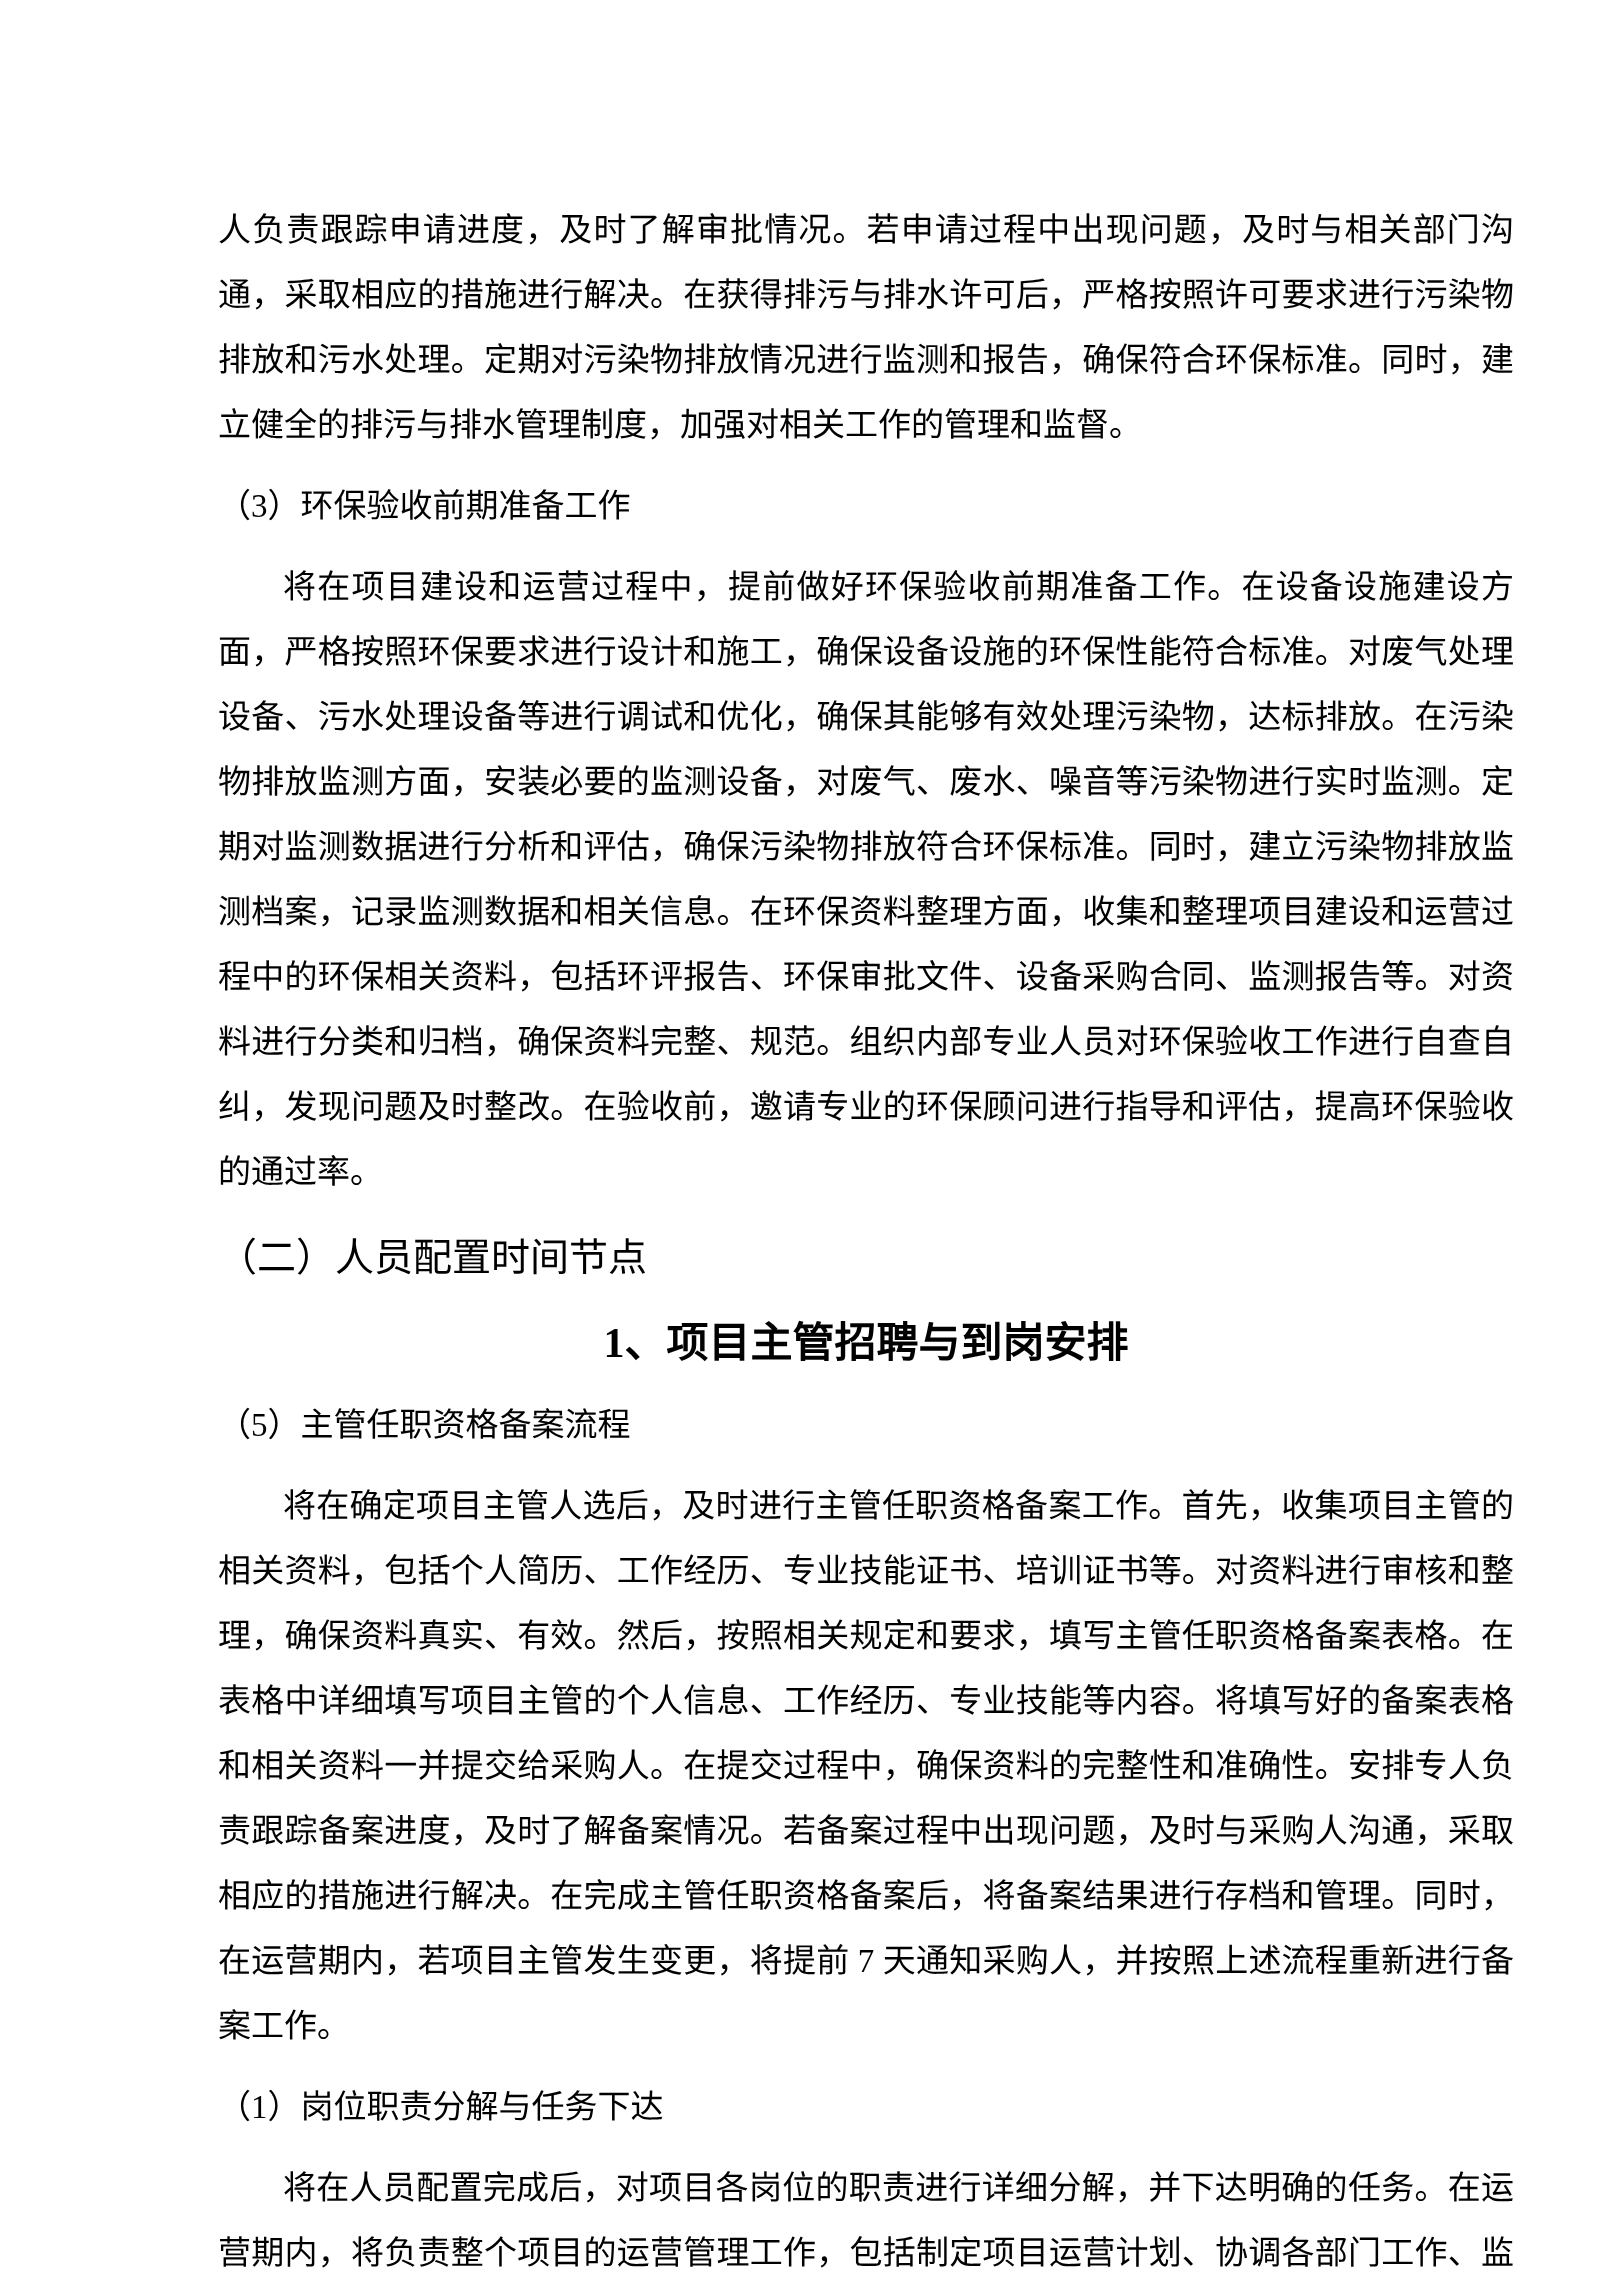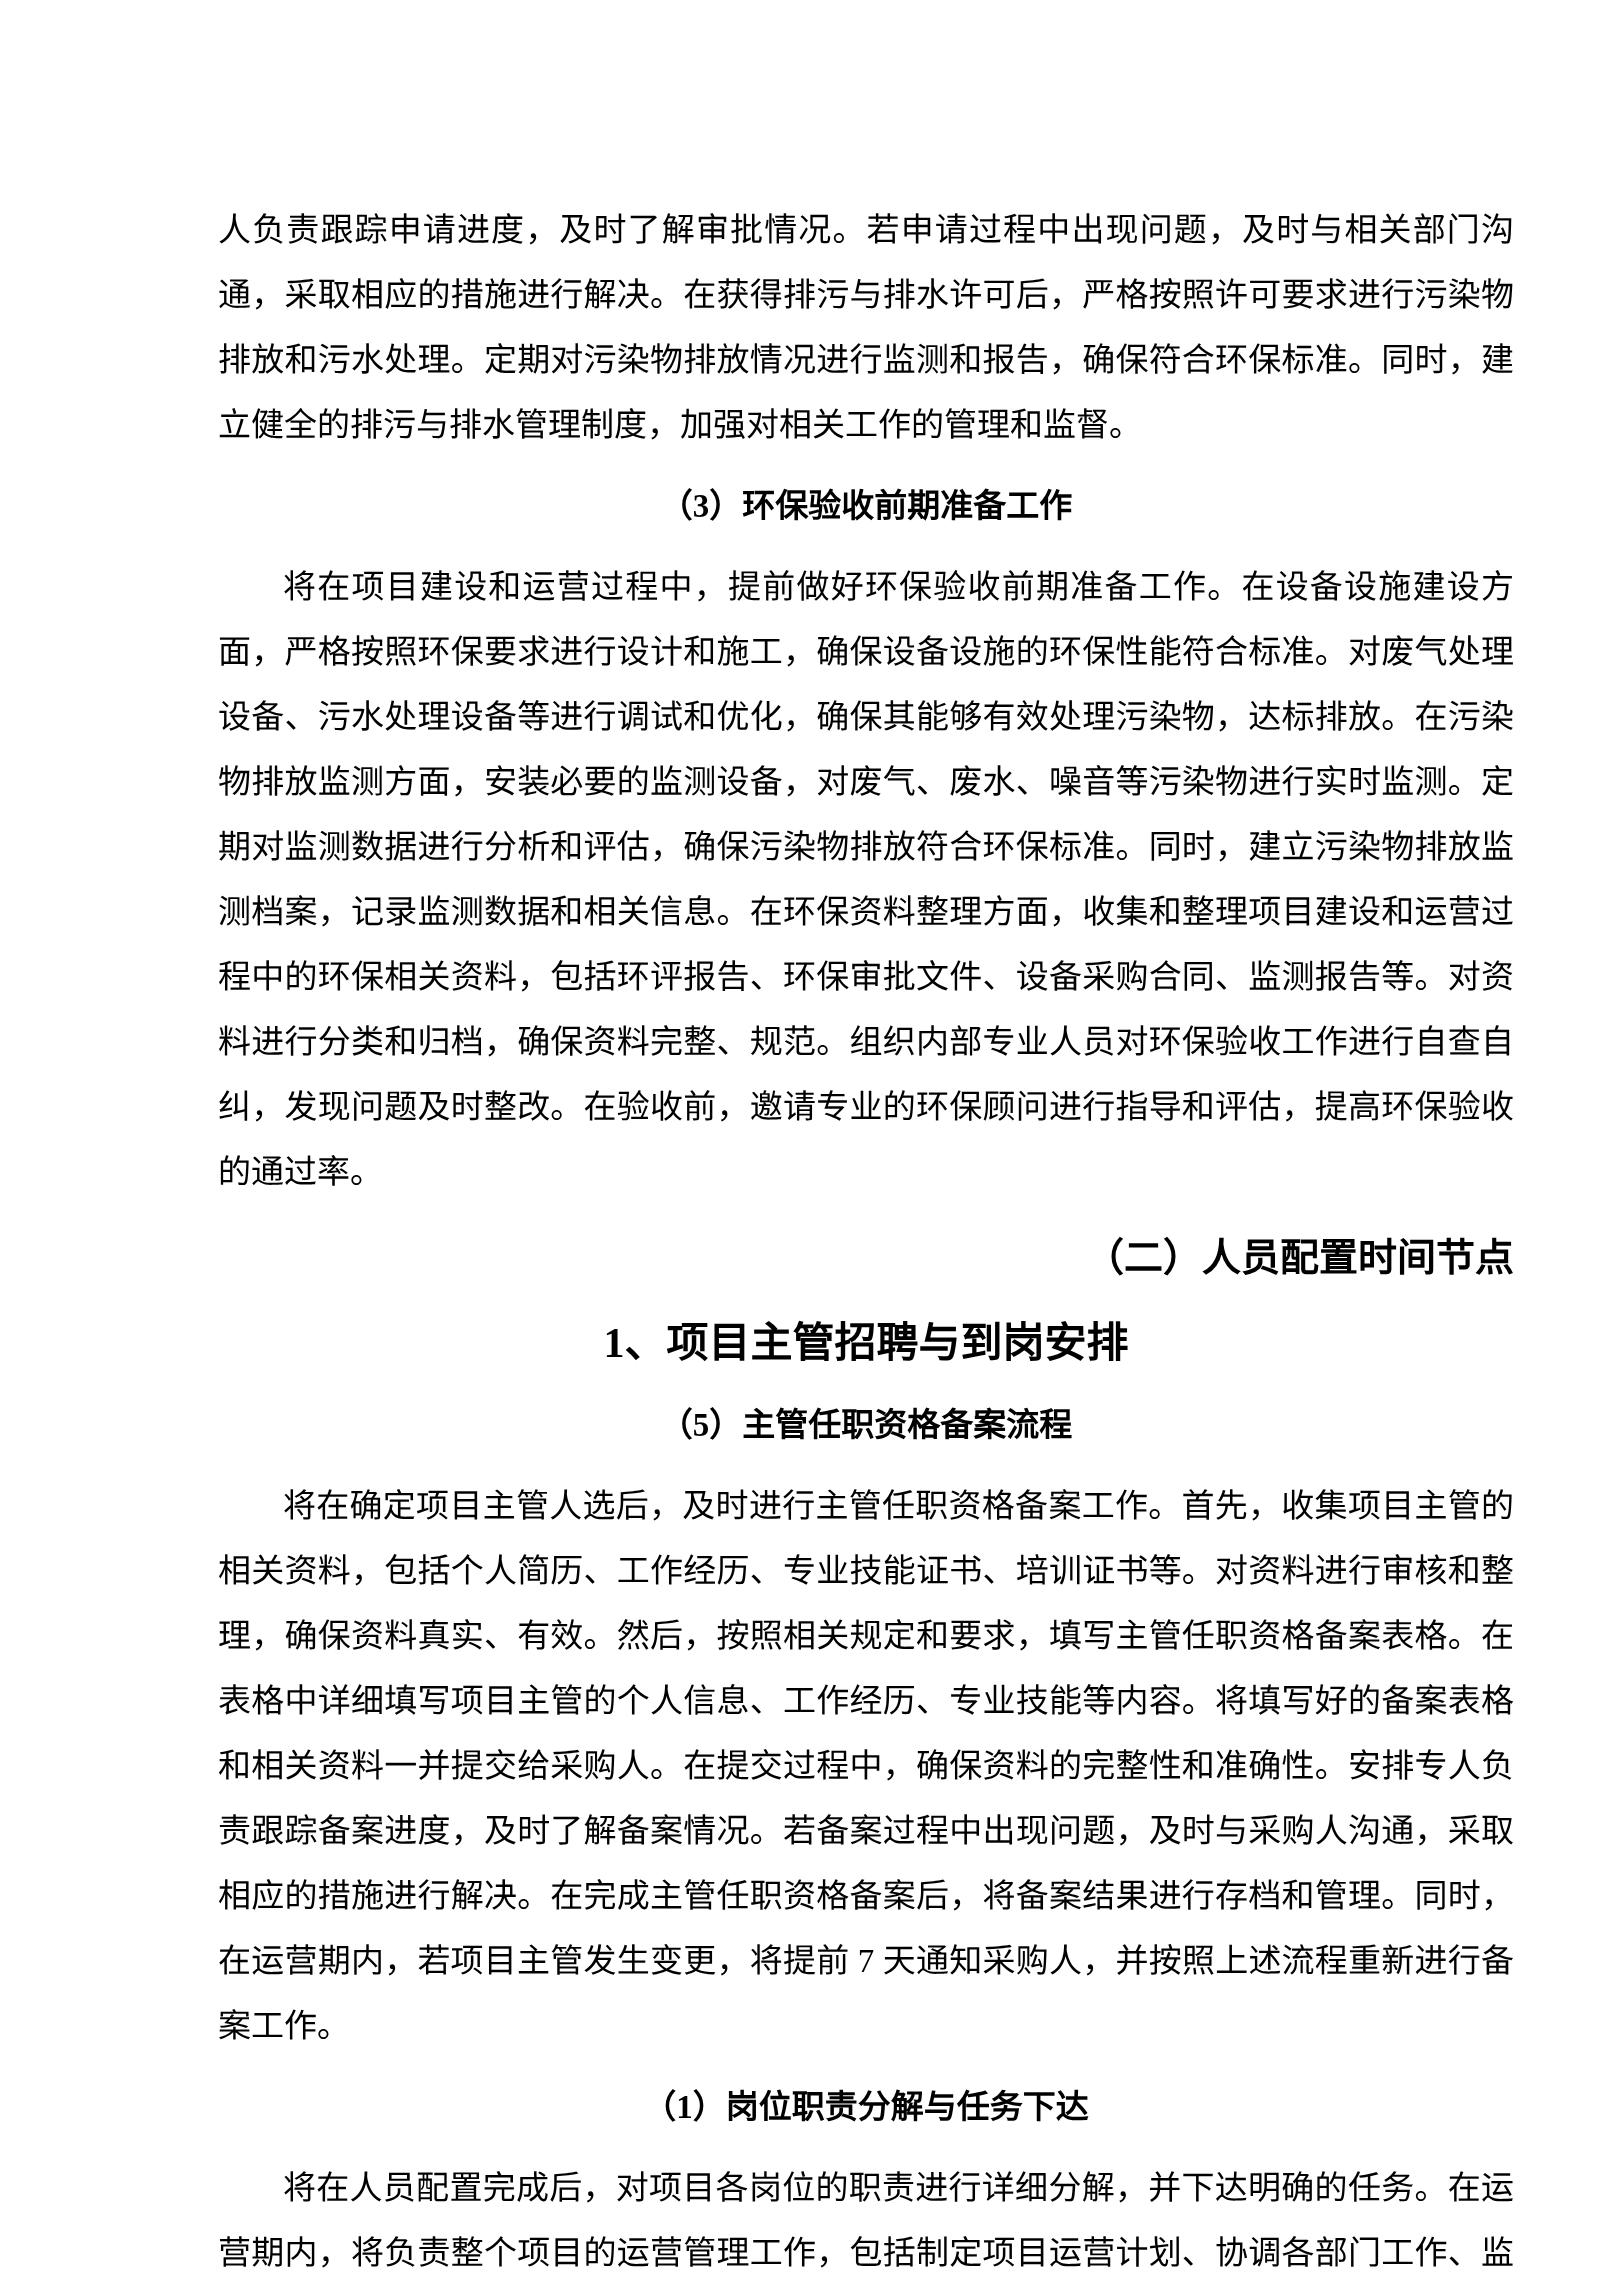--- a/index.html
+++ b/index.html
@@ -20,36 +20,36 @@
   }
   .block {
     font-size: 33px;
     line-height: 65px;
     text-align: justify;
     word-break: break-all;
   }
   .p-cont { text-indent: 0; }
   .p-indent { text-indent: 65px; }
   .h3 {
-    font-weight: bold;
+    font-weight: normal;
     font-size: 33px;
     line-height: 65px;
-    text-align: center;
+    text-align: left;
   }
   .h2 {
     font-weight: bold;
     font-size: 42px;
     line-height: 67px;
     text-align: center;
   }
   .h1 {
-    font-weight: bold;
+    font-weight: normal;
     font-size: 39px;
     line-height: 73px;
-    text-align: right;
+    text-align: left;
   }
 </style>
 </head>
 <body>
 
 <div class="page">
 
   <div class="block p-cont">人负责跟踪申请进度，及时了解审批情况。若申请过程中出现问题，及时与相关部门沟通，采取相应的措施进行解决。在获得排污与排水许可后，严格按照许可要求进行污染物排放和污水处理。定期对污染物排放情况进行监测和报告，确保符合环保标准。同时，建立健全的排污与排水管理制度，加强对相关工作的管理和监督。</div>
 
   <div class="block h3">（3）环保验收前期准备工作</div>

